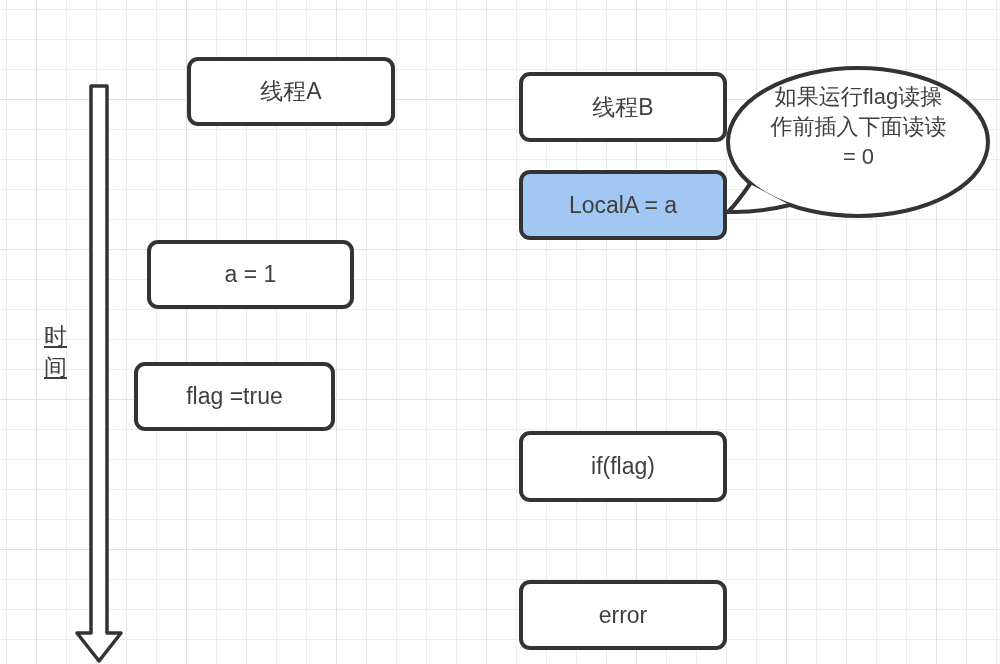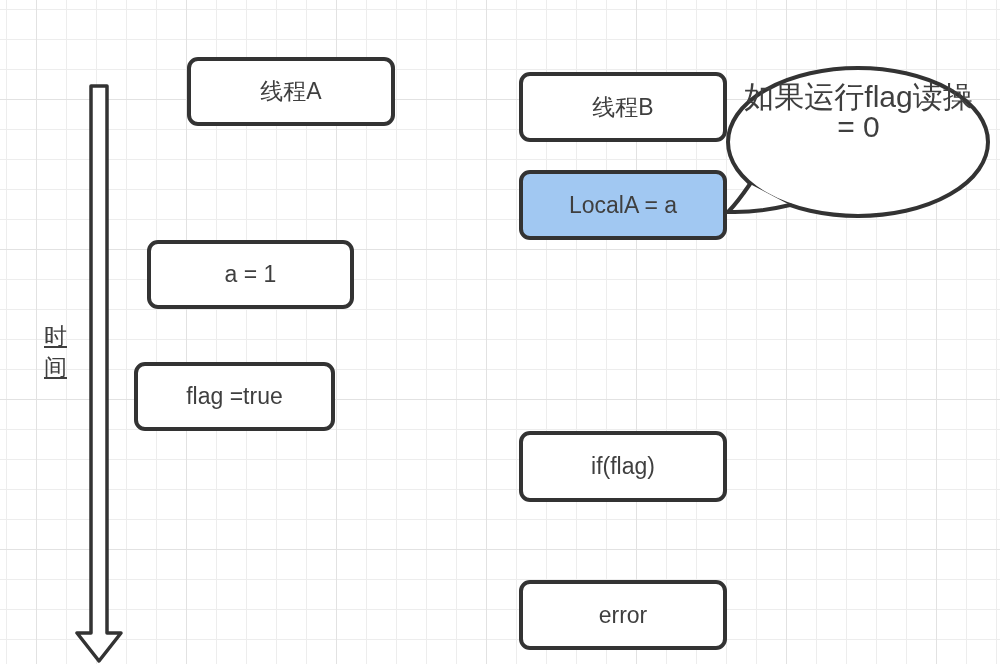--- a/index.html
+++ b/index.html
@@ -58,21 +58,21 @@
     font-size:23px;line-height:31px;
     color:var(--text);
     text-align:right;
     word-break:break-all;
     text-decoration:underline;
   }
 
   .callout-text{
     position:absolute;
     left:737px;top:82px;width:243px;
-    font-size:30px;line-height:30px;
+    font-size:22px;line-height:30px;
     color:var(--text);
     text-align:center;
     white-space:nowrap;
   }
   .callout-text div{white-space:nowrap;}
 
   .shape{fill:var(--node-fill);stroke:var(--stroke);}
 </style>
 </head>
 <body>
@@ -91,14 +91,15 @@
 
 <div class="node n-thread-b">线程B</div>
 <div class="node highlight n-local-a">LocalA = a</div>
 <div class="node n-if-flag">if(flag)</div>
 <div class="node n-error">error</div>
 
 <div class="time-label">时间</div>
 
 <div class="callout-text">
   <div>如果运行flag读操</div>
+  <div>作前插入下面读读</div>
   <div>= 0</div>
 </div>
 
 </body></html>

